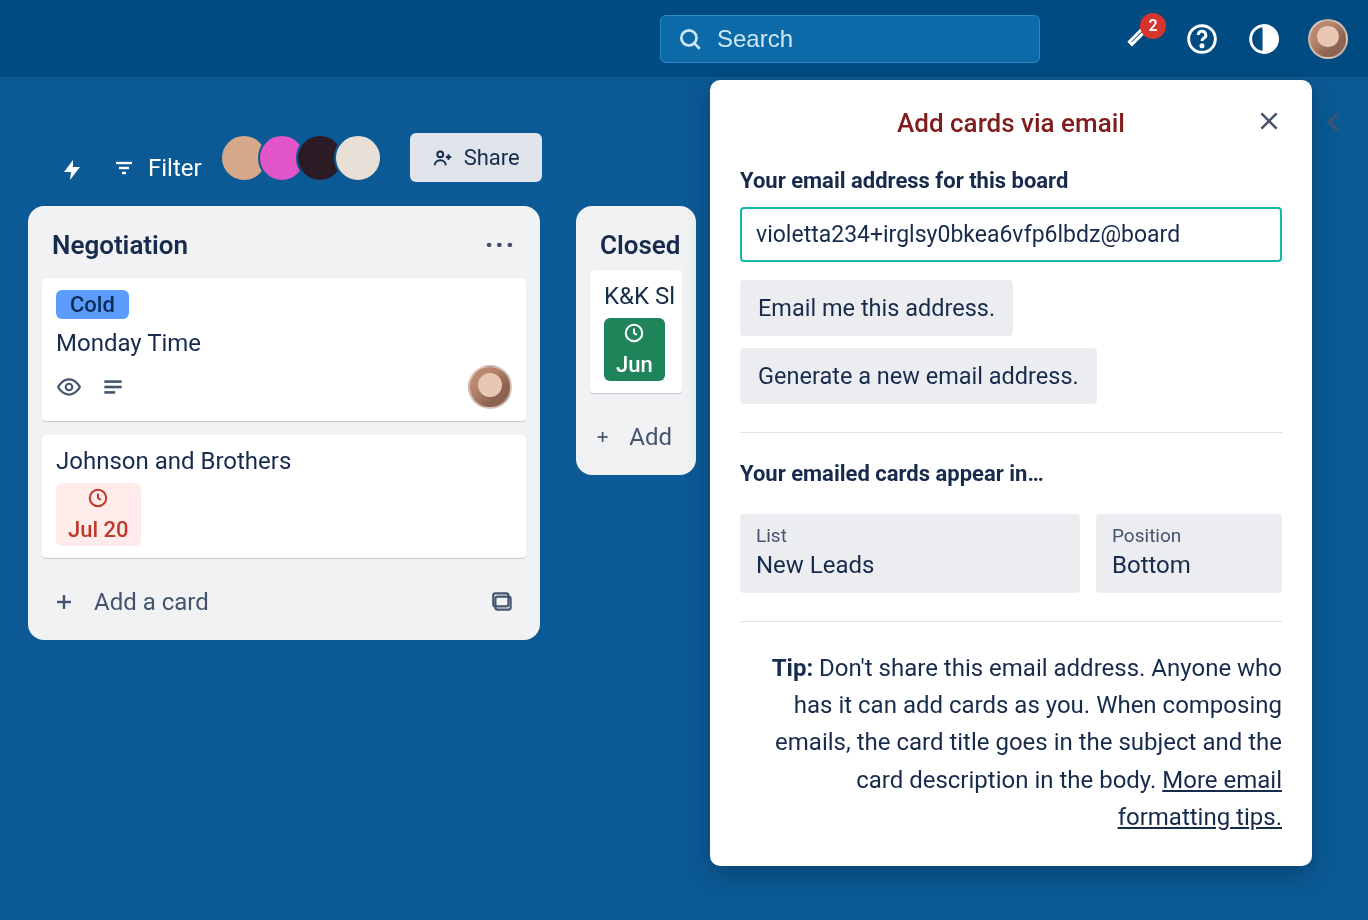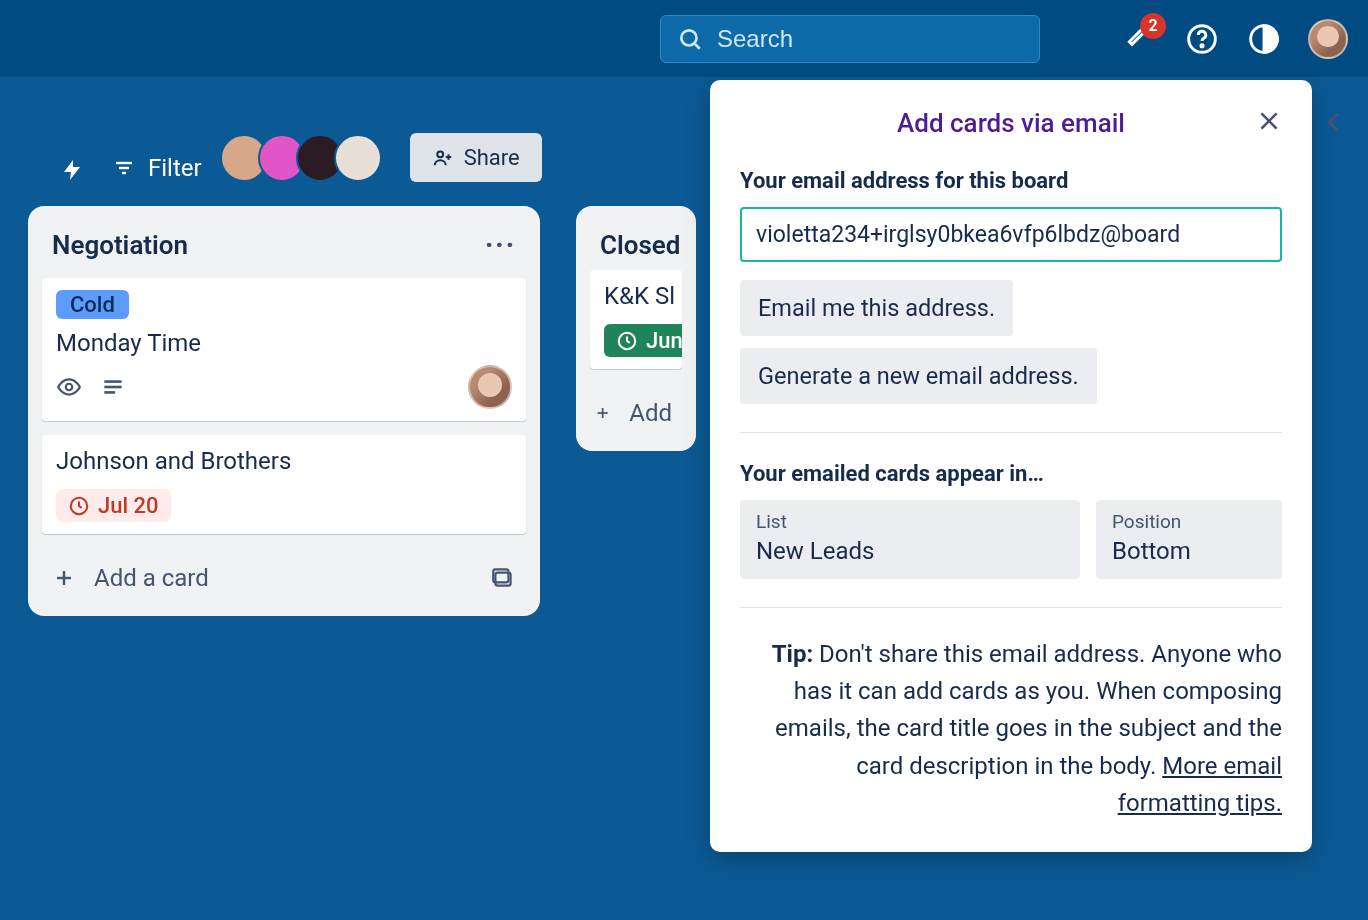--- a/index.html
+++ b/index.html
@@ -158,21 +158,21 @@
   }
   .card-title { font-size: 24px; margin: 10px 0 8px 0; color: #172b4d;}
   .card-meta { display: flex; align-items:center; gap: 18px; margin-top:6px;}
   .meta-ic { color: #44546f; display:flex; align-items:center;}
   .card-av { width:44px; height:44px; border-radius:50%; margin-left:auto; background: #c9a083; position:relative;}
   .due {
     display:inline-flex; align-items:center; gap:8px;
     background:#ffecea; color:#c0392b;
     padding: 4px 12px; border-radius: 6px;
     font-size: 22px; font-weight: 500;
-    margin-top:6px;
+    flex-direction:column;
   }
   .due.green { background:#1f845a; color:#fff; }
   .add-card {
     display:flex; align-items:center; gap:18px;
     padding: 16px 10px 10px 10px;
     color:#44546f; font-size: 24px;
   }
   .template-ic { margin-left:auto; color:#44546f;}
   
   .modal {
@@ -181,21 +181,21 @@
     width: 602px;
     background:#fff;
     border-radius: 10px;
     box-shadow: 0 8px 24px rgba(0,0,0,0.25);
     padding: 28px 30px 30px 30px;
   }
   .modal-header {
     display:flex; align-items:center; justify-content:center;
     position:relative; margin-bottom: 30px;
   }
-  .modal-title { font-size: 26px; color:#4c1d95; font-weight:500;}
+  .modal-title { font-size: 26px; color:#7f1d1d; font-weight:500;}
   .modal-close {
     position:absolute; right:0; top:0;
     font-size: 28px; color:#44546f; cursor:pointer;
   }
   .side-chevron {
     position:absolute;
     right: -36px; top: 28px;
     color:#44546f;
     font-size: 30px;
   }
@@ -211,21 +211,21 @@
   }
   .chip-btns { display:flex; gap:12px; margin-top:18px; flex-wrap:wrap;}
   .chip-btn {
     background:#ecedf1;
     border-radius:4px;
     padding:14px 18px;
     font-size: 23.5px;
     color:#172b4d;
   }
   .divider { border:none; border-top:1px solid #dfe3e8; margin:28px 0;}
-  .selects { display:flex; gap:16px; margin-top:14px;}
+  .selects { display:flex; gap:16px; margin-top:28px;}
   .select {
     background:#ecedf1;
     border-radius:4px;
     padding:10px 16px 14px 16px;
     flex:1;
   }
   .select.small { flex:0 0 186px;}
   .sel-label { font-size:19px; color:#44546f; }
   .sel-value { font-size:24px; color:#172b4d; margin-top:4px;}
   .tip { font-size:24px; line-height:1.55; color:#172b4d;text-align:right;}

